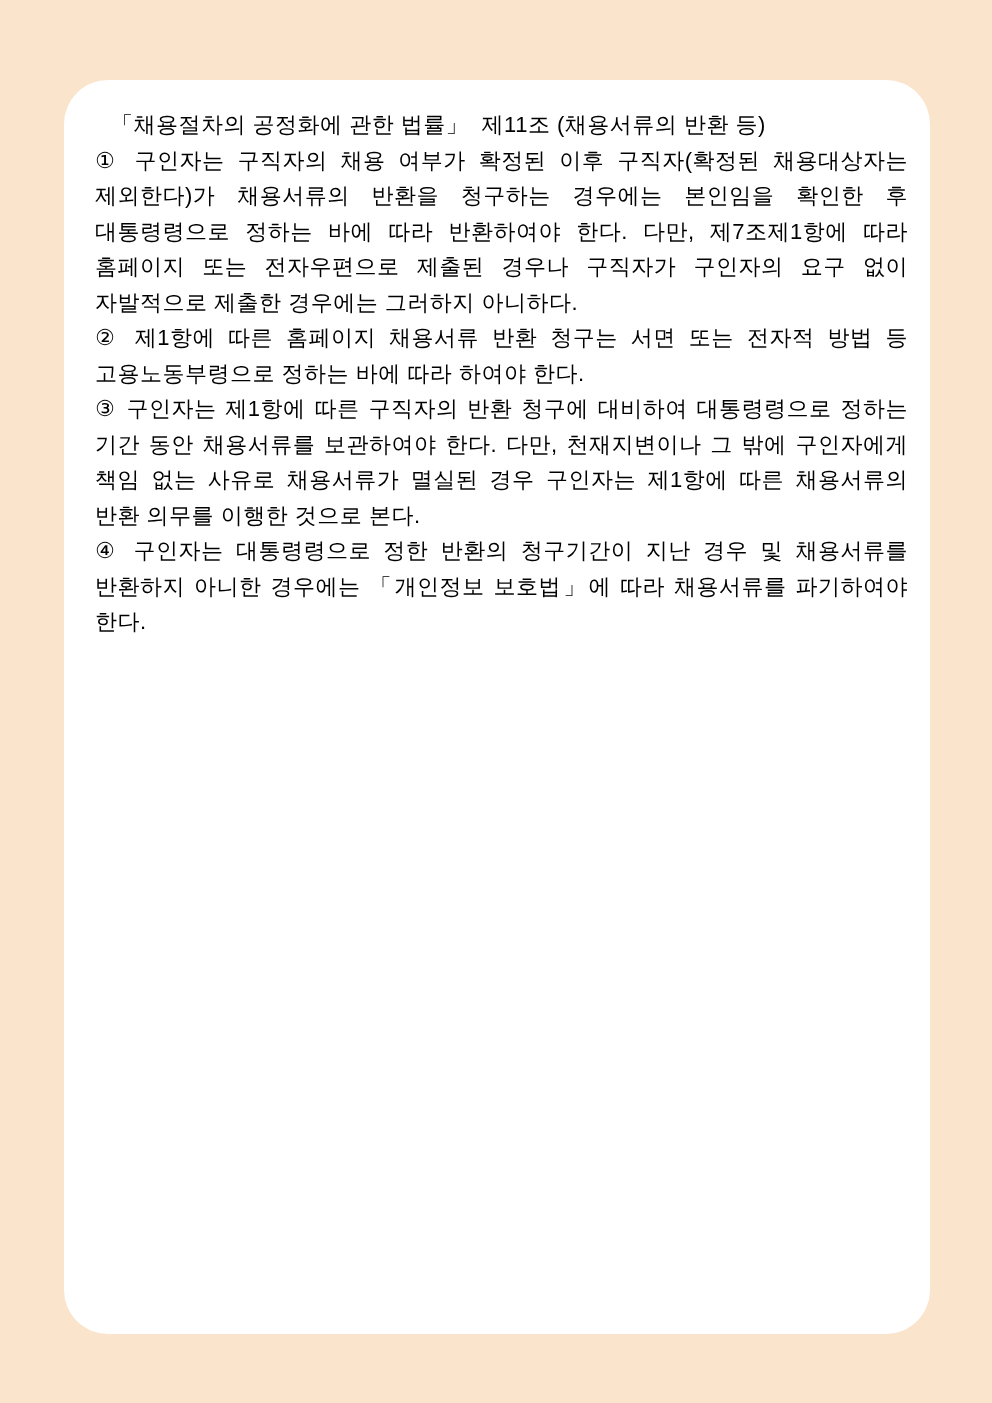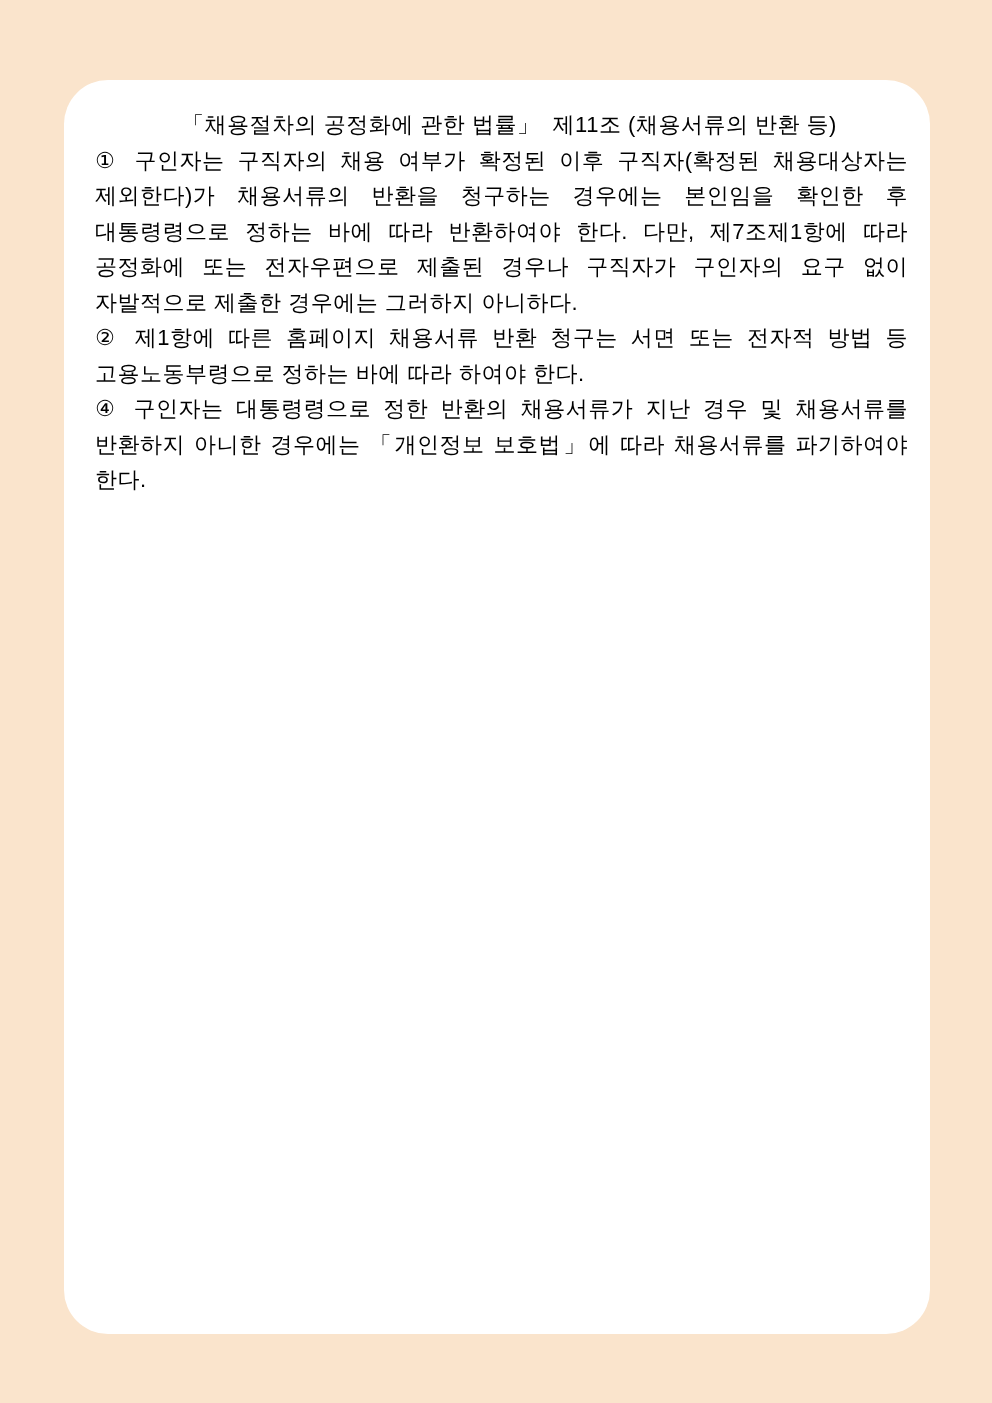--- a/index.html
+++ b/index.html
@@ -32,28 +32,29 @@
     letter-spacing: 0.5px;
     color: #000000;
   }
   .doc p {
     margin: 0;
     text-align: justify;
     text-justify: inter-word;
     word-break: keep-all;
   }
   .doc p.title {
-    text-align: center;
+    text-align: left;
     text-indent: 16px;
     white-space: pre-wrap;
   }
 </style>
 </head>
 <body>
 
 <div class="card">
   <div class="doc">
     <p class="title">「채용절차의 공정화에 관한 법률」  제11조 (채용서류의 반환 등)</p>
-    <p class="para">① 구인자는 구직자의 채용 여부가 확정된 이후 구직자(확정된 채용대상자는 제외한다)가 채용서류의 반환을 청구하는 경우에는 본인임을 확인한 후 대통령령으로 정하는 바에 따라 반환하여야 한다. 다만, 제7조제1항에 따라 공정화에 또는 전자우편으로 제출된 경우나 구직자가 구인자의 요구 없이 자발적으로 제출한 경우에는 그러하지 아니하다.</p>
+    <p class="para">① 구인자는 구직자의 채용 여부가 확정된 이후 구직자(확정된 채용대상자는 제외한다)가 채용서류의 반환을 청구하는 경우에는 본인임을 확인한 후 대통령령으로 정하는 바에 따라 반환하여야 한다. 다만, 제7조제1항에 따라 홈페이지 또는 전자우편으로 제출된 경우나 구직자가 구인자의 요구 없이 자발적으로 제출한 경우에는 그러하지 아니하다.</p>
     <p class="para">② 제1항에 따른 홈페이지 채용서류 반환 청구는 서면 또는 전자적 방법 등 고용노동부령으로 정하는 바에 따라 하여야 한다.</p>
-    <p class="para">④ 구인자는 대통령령으로 정한 반환의 채용서류가 지난 경우 및 채용서류를 반환하지 아니한 경우에는 「개인정보 보호법」에 따라 채용서류를 파기하여야 한다.</p>
+    <p class="para">③ 구인자는 제1항에 따른 구직자의 반환 청구에 대비하여 대통령령으로 정하는 기간 동안 채용서류를 보관하여야 한다. 다만, 천재지변이나 그 밖에 구인자에게 책임 없는 사유로 채용서류가 멸실된 경우 구인자는 제1항에 따른 채용서류의 반환 의무를 이행한 것으로 본다.</p>
+    <p class="para">④ 구인자는 대통령령으로 정한 반환의 청구기간이 지난 경우 및 채용서류를 반환하지 아니한 경우에는 「개인정보 보호법」에 따라 채용서류를 파기하여야 한다.</p>
   </div>
 </div>
 
 </body></html>

